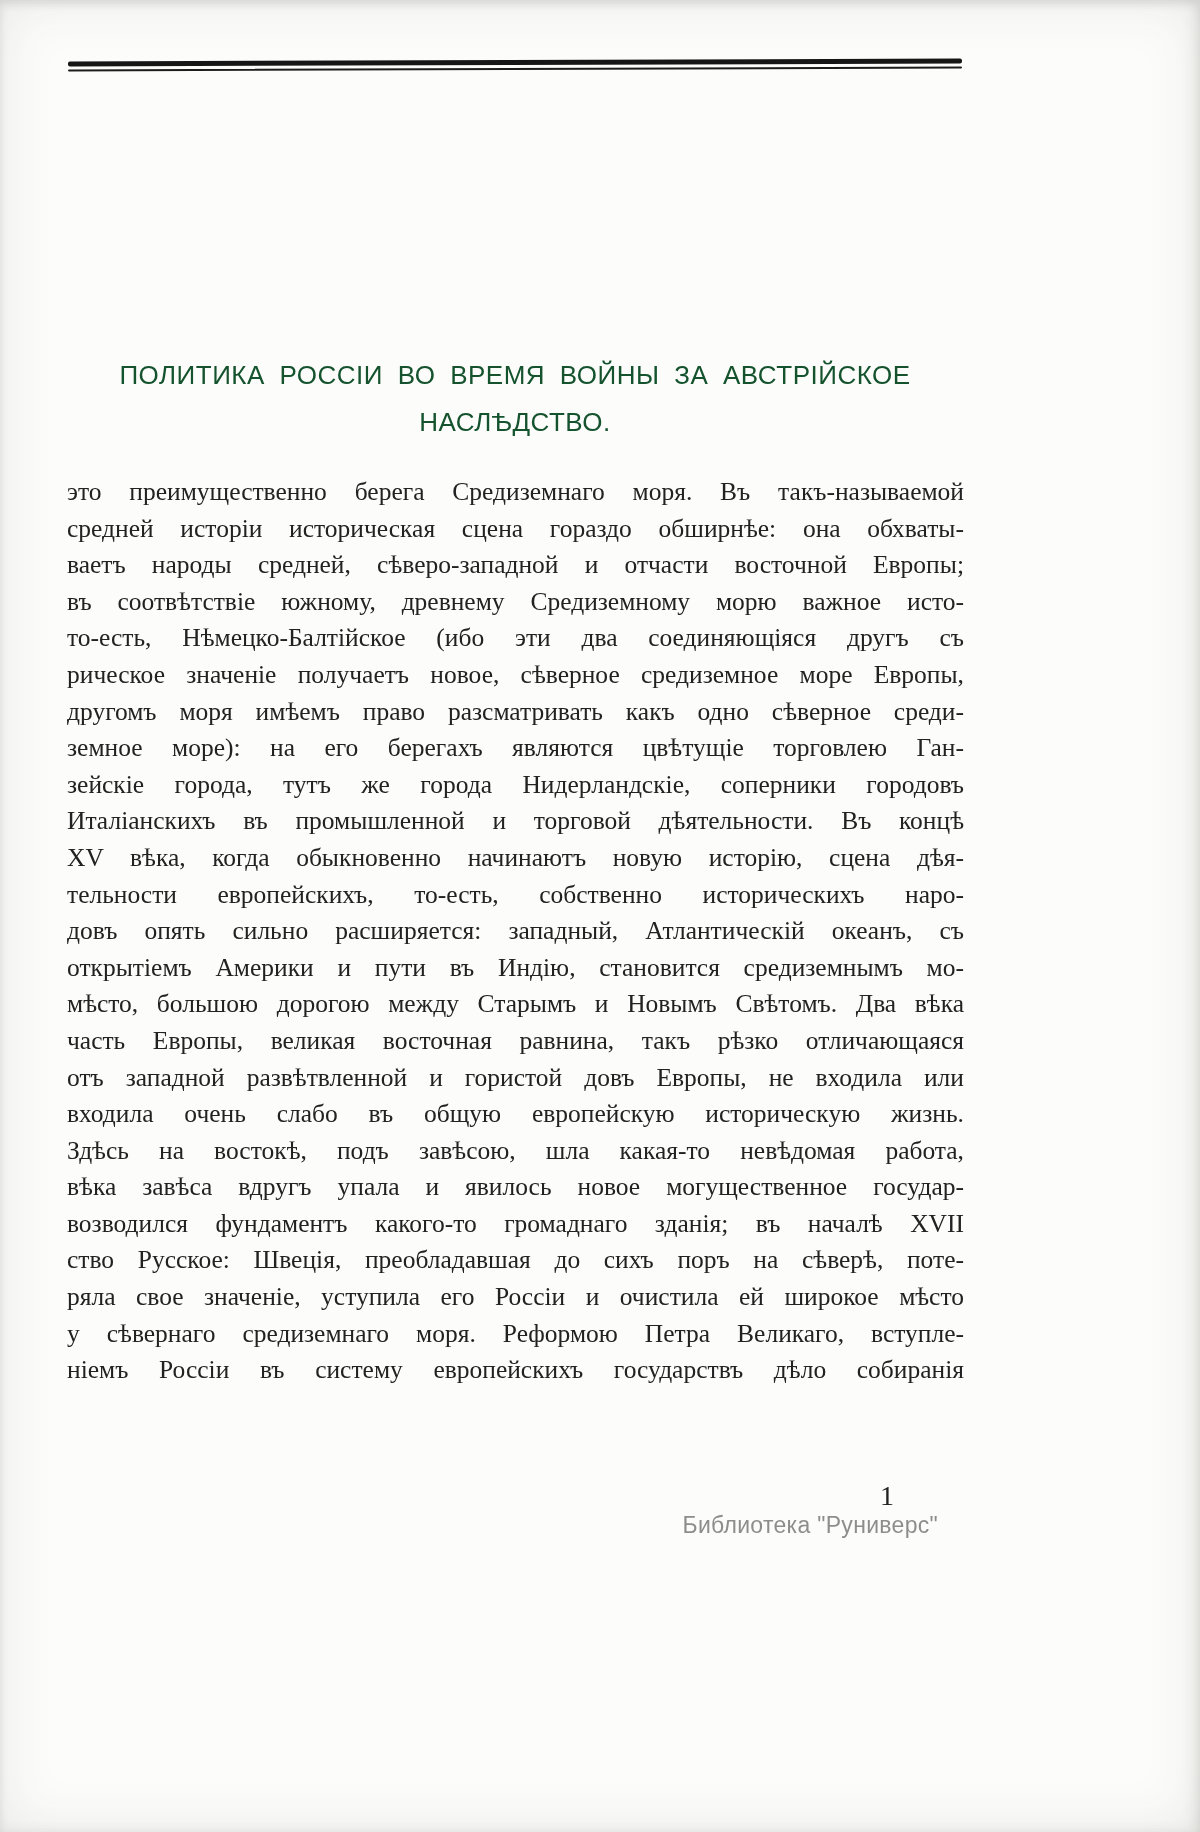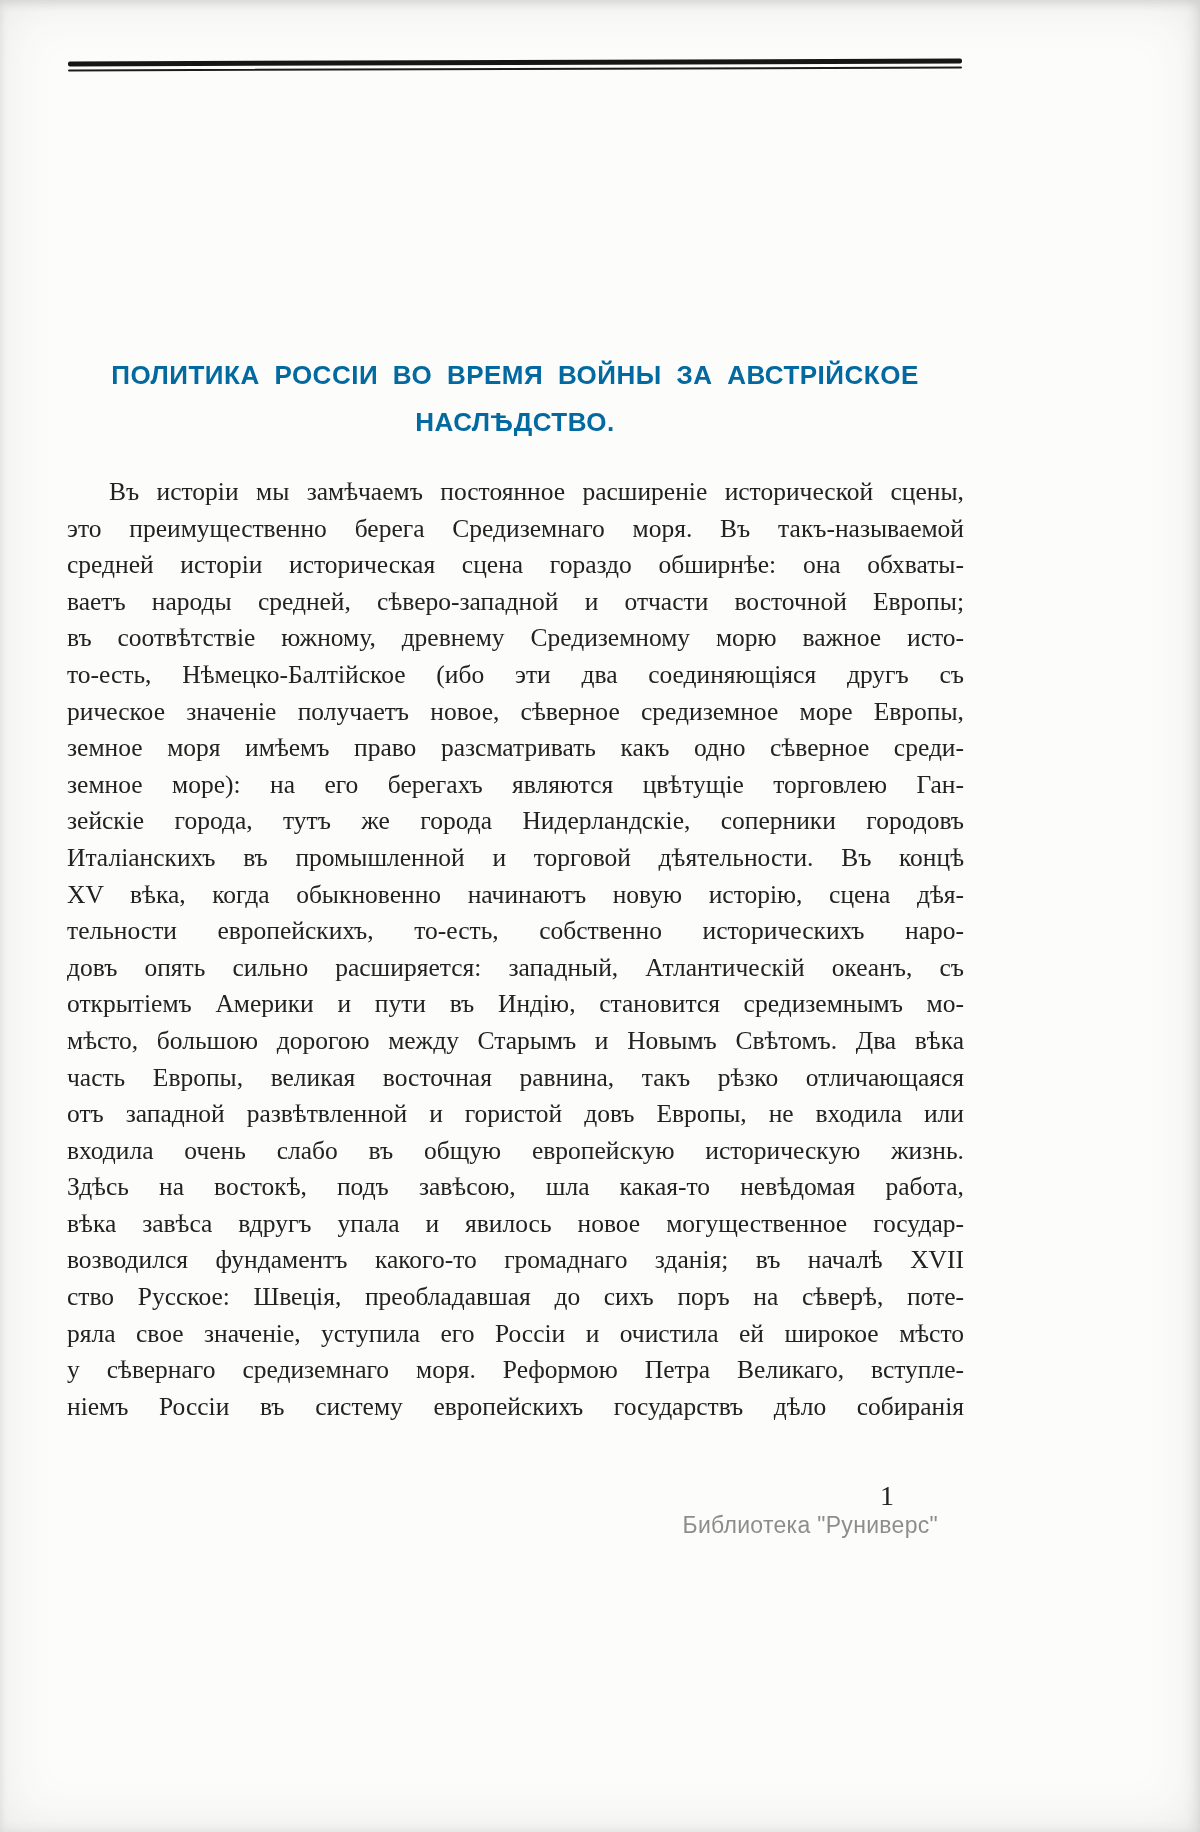--- a/index.html
+++ b/index.html
@@ -39,26 +39,26 @@
     margin-top: 3px;
     border-radius: 1px;
   }
   .title-block {
     position: absolute;
     left: 66px;
     top: 352px;
     width: 898px;
     text-align: center;
     font-family: "Liberation Sans", sans-serif;
-    font-weight: 700;
+    font-weight: 400;
     font-size: 26px;
     line-height: 47px;
     letter-spacing: 0.5px;
     word-spacing: 7px;
-    color: #0369a1;
+    color: #14532d;
   }
   .body-text {
     position: absolute;
     left: 67px;
     top: 474px;
     width: 897px;
     font-size: 25.5px;
     color: #222;
   }
   .body-line {
@@ -94,28 +94,27 @@
   <div class="rule-thick"></div>
   <div class="rule-thin"></div>
 </div>
 
 <div class="title-block">
   <div>ПОЛИТИКА РОССІИ ВО ВРЕМЯ ВОЙНЫ ЗА АВСТРІЙСКОЕ</div>
   <div>НАСЛѢДСТВО.</div>
 </div>
 
 <div class="body-text">
-    <div class="body-line first">Въ исторіи мы замѣчаемъ постоянное расширеніе исторической сцены,</div>
     <div class="body-line">это преимущественно берега Средиземнаго моря. Въ такъ-называемой</div>
     <div class="body-line">средней исторіи историческая сцена гораздо обширнѣе: она обхваты-</div>
     <div class="body-line">ваетъ народы средней, сѣверо-западной и отчасти восточной Европы;</div>
     <div class="body-line">въ соотвѣтствіе южному, древнему Средиземному морю важное исто-</div>
     <div class="body-line">то-есть, Нѣмецко-Балтійское (ибо эти два соединяющіяся другъ съ</div>
     <div class="body-line">рическое значеніе получаетъ новое, сѣверное средиземное море Европы,</div>
-    <div class="body-line">земное моря имѣемъ право разсматривать какъ одно сѣверное среди-</div>
+    <div class="body-line">другомъ моря имѣемъ право разсматривать какъ одно сѣверное среди-</div>
     <div class="body-line">земное море): на его берегахъ являются цвѣтущіе торговлею Ган-</div>
     <div class="body-line">зейскіе города, тутъ же города Нидерландскіе, соперники городовъ</div>
     <div class="body-line">Италіанскихъ въ промышленной и торговой дѣятельности. Въ концѣ</div>
     <div class="body-line">XV вѣка, когда обыкновенно начинаютъ новую исторію, сцена дѣя-</div>
     <div class="body-line">тельности европейскихъ, то-есть, собственно историческихъ наро-</div>
     <div class="body-line">довъ опять сильно расширяется: западный, Атлантическій океанъ, съ</div>
     <div class="body-line">открытіемъ Америки и пути въ Индію, становится средиземнымъ мо-</div>
     <div class="body-line">мѣсто, большою дорогою между Старымъ и Новымъ Свѣтомъ. Два вѣка</div>
     <div class="body-line">часть Европы, великая восточная равнина, такъ рѣзко отличающаяся</div>
     <div class="body-line">отъ западной развѣтвленной и гористой довъ Европы, не входила или</div>

